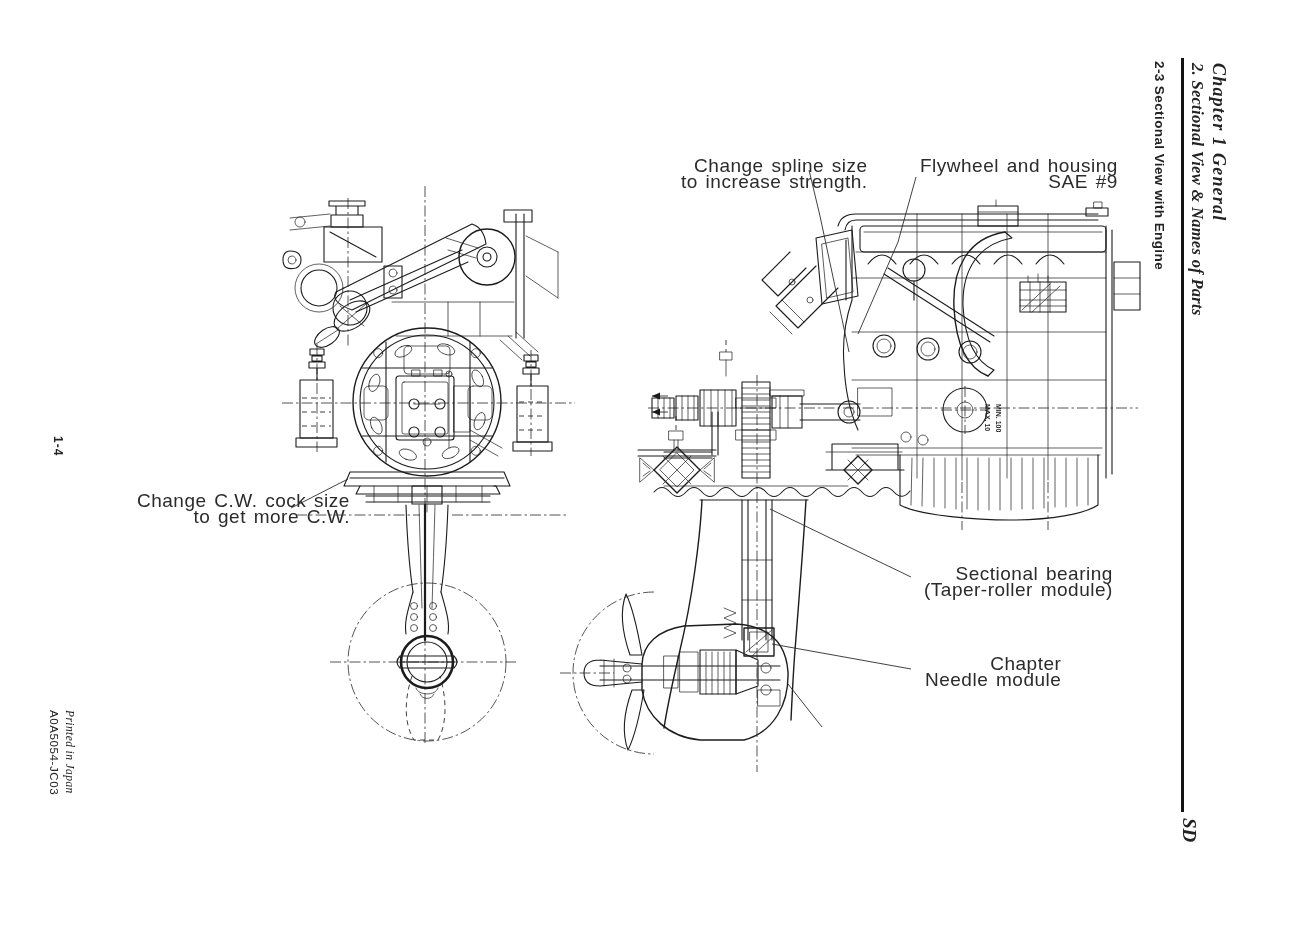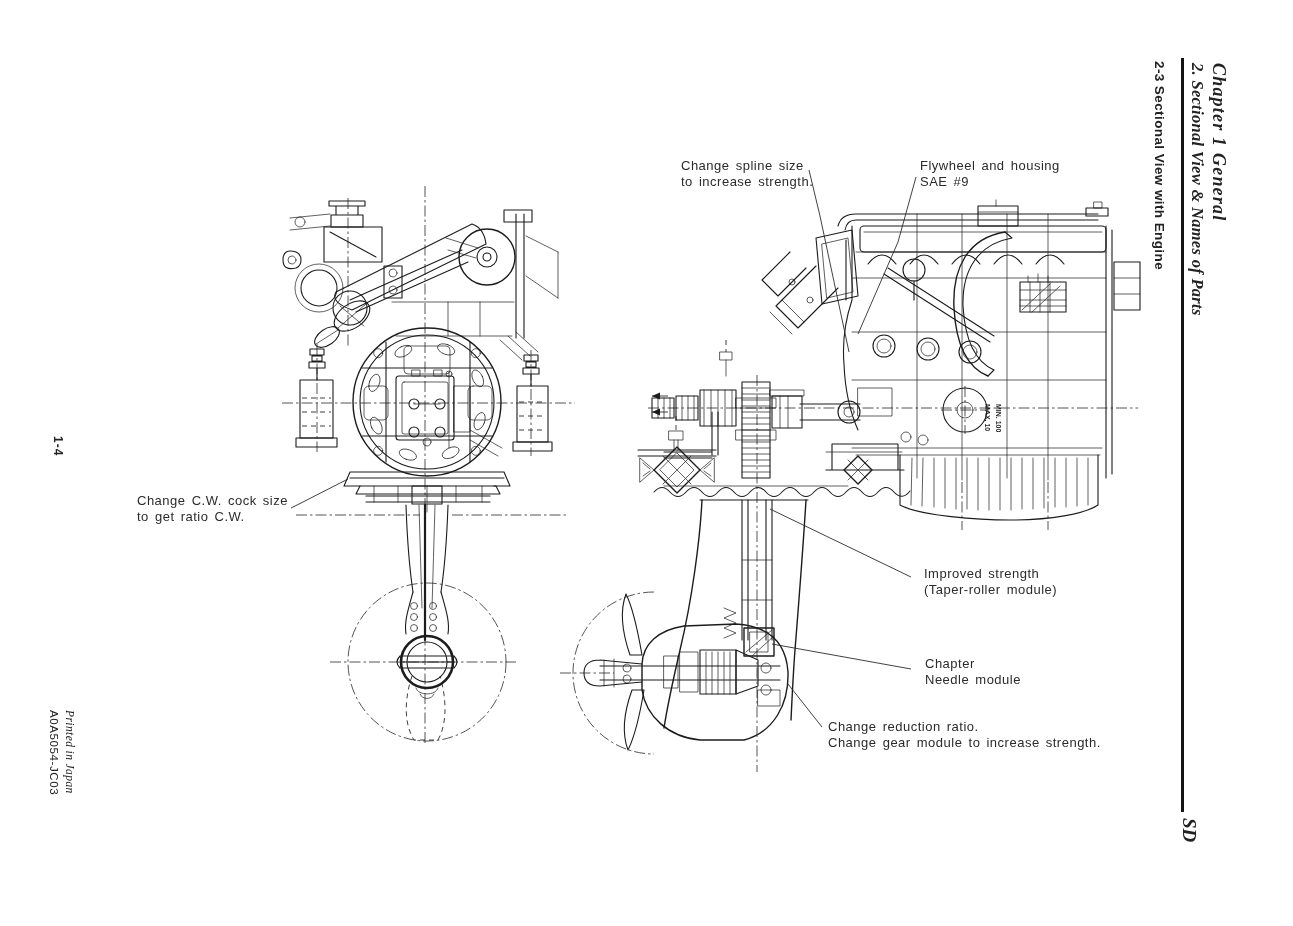--- a/index.html
+++ b/index.html
@@ -7,21 +7,21 @@
         font-family:"Liberation Sans",sans-serif;color:#232323;}
   .vtext{position:absolute;writing-mode:vertical-rl;text-orientation:mixed;white-space:nowrap;}
   .h-chapter{font-family:"Liberation Serif",serif;font-style:italic;font-weight:700;font-size:18px;letter-spacing:1.2px;}
   .h-section{font-family:"Liberation Serif",serif;font-style:italic;font-weight:700;font-size:16.5px;letter-spacing:0.3px;}
   .h-sub{font-family:"Liberation Sans",sans-serif;font-weight:700;font-size:13.5px;letter-spacing:0.4px;}
   .h-sd{font-family:"Liberation Serif",serif;font-style:italic;font-weight:700;font-size:19px;}
   .h-rule{position:absolute;background:#141414;}
   .pageno{font-size:12px;font-weight:600;letter-spacing:1px;}
   .printnote{font-family:"Liberation Serif",serif;font-style:italic;font-size:11.5px;letter-spacing:0.4px;}
   .printcode{font-family:"Liberation Sans",sans-serif;font-size:11.5px;letter-spacing:0.6px;}
-  .callout{position:absolute;font-size:13px;line-height:16px;letter-spacing:0.5px;word-spacing:2px;color:#2b2b2b;}
+  .callout{position:absolute;font-size:19px;line-height:16px;letter-spacing:0.5px;word-spacing:2px;color:#2b2b2b;text-align:right;}
   .micro{position:absolute;writing-mode:vertical-rl;font-size:7px;letter-spacing:0;color:#222;font-weight:700;}
   svg{position:absolute;left:0;top:0;}
   .ln{stroke:#1c1c1c;fill:none;stroke-width:1.1;stroke-linecap:round;stroke-linejoin:round;}
   .thin{stroke-width:0.7;}
   .med{stroke-width:1.4;}
   .bold{stroke-width:2.6;}
   .dd{stroke:#2a2a2a;fill:none;stroke-width:0.8;stroke-dasharray:11 3 2.5 3;}
   .dsh{stroke:#2a2a2a;fill:none;stroke-width:0.9;stroke-dasharray:5 4;}
   .leader{stroke:#2b2b2b;fill:none;stroke-width:0.9;}
   .fillink{fill:#1c1c1c;stroke:none;}
@@ -282,33 +282,29 @@
   <div class="callout" style="left:681px;top:158px">
     <div>Change spline size</div>
     <div>to increase strength.</div>
   </div>
   <div class="callout" style="left:920px;top:158px">
     <div>Flywheel and housing</div>
     <div>SAE #9</div>
   </div>
   <div class="callout" style="left:137px;top:493px">
     <div>Change C.W. cock size</div>
-    <div>to get ratio C.W.</div>
+    <div>to get more C.W.</div>
   </div>
   <div class="callout" style="left:924px;top:566px">
-    <div>Improved strength</div>
+    <div>Sectional bearing</div>
     <div>(Taper-roller module)</div>
   </div>
   <div class="callout" style="left:925px;top:656px">
     <div>Chapter</div>
     <div>Needle module</div>
-  </div>
-  <div class="callout" style="left:828px;top:719px">
-    <div>Change reduction ratio.</div>
-    <div>Change gear module to increase strength.</div>
   </div>
 
   <div class="micro" style="left:984px;top:404px">MAX. 10</div>
   <div class="micro" style="left:995px;top:404px">MIN. 100</div>
 
   <div class="vtext h-chapter" style="left:1208px;top:63px">Chapter 1 General</div>
   <div class="vtext h-section" style="left:1187px;top:63px">2. Sectional View &amp; Names of Parts</div>
   <div class="h-rule" style="left:1181px;top:58px;width:2.5px;height:754px"></div>
   <div class="vtext h-sub" style="left:1152px;top:61px">2-3 Sectional View with Engine</div>
   <div class="vtext h-sd" style="left:1178px;top:818px">SD</div>

